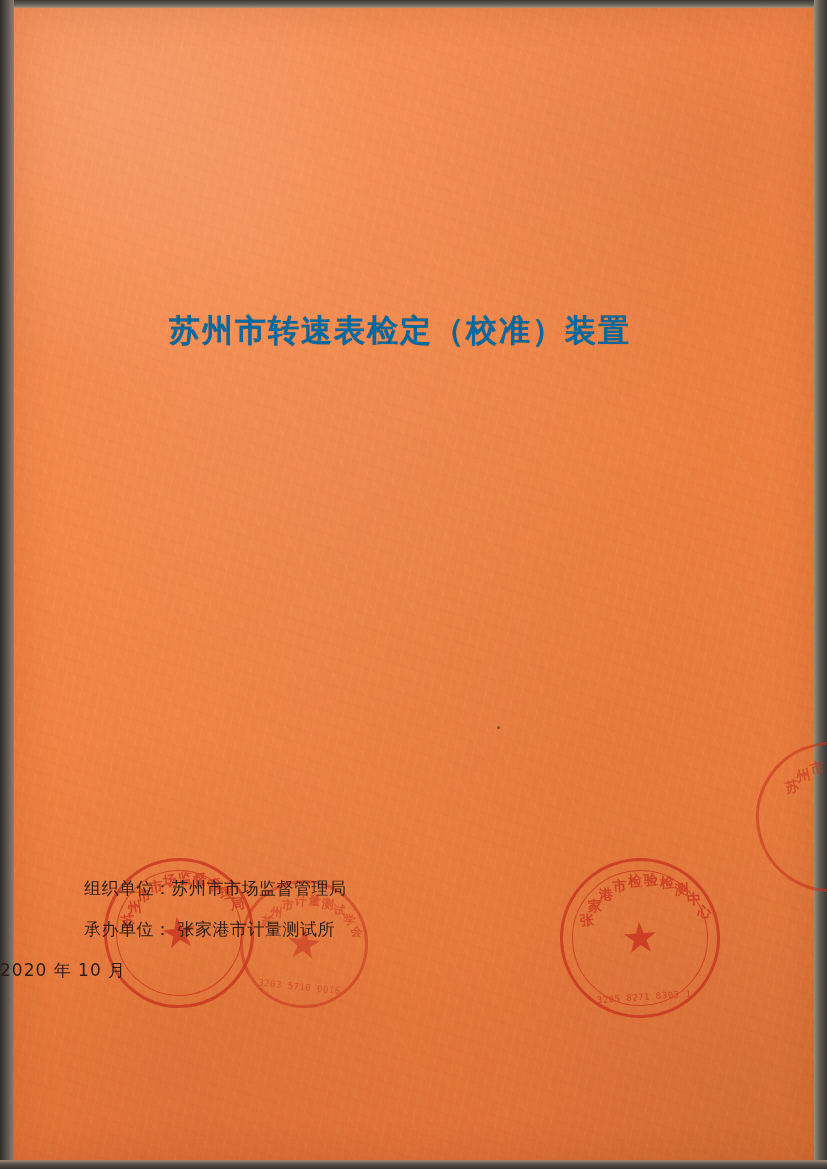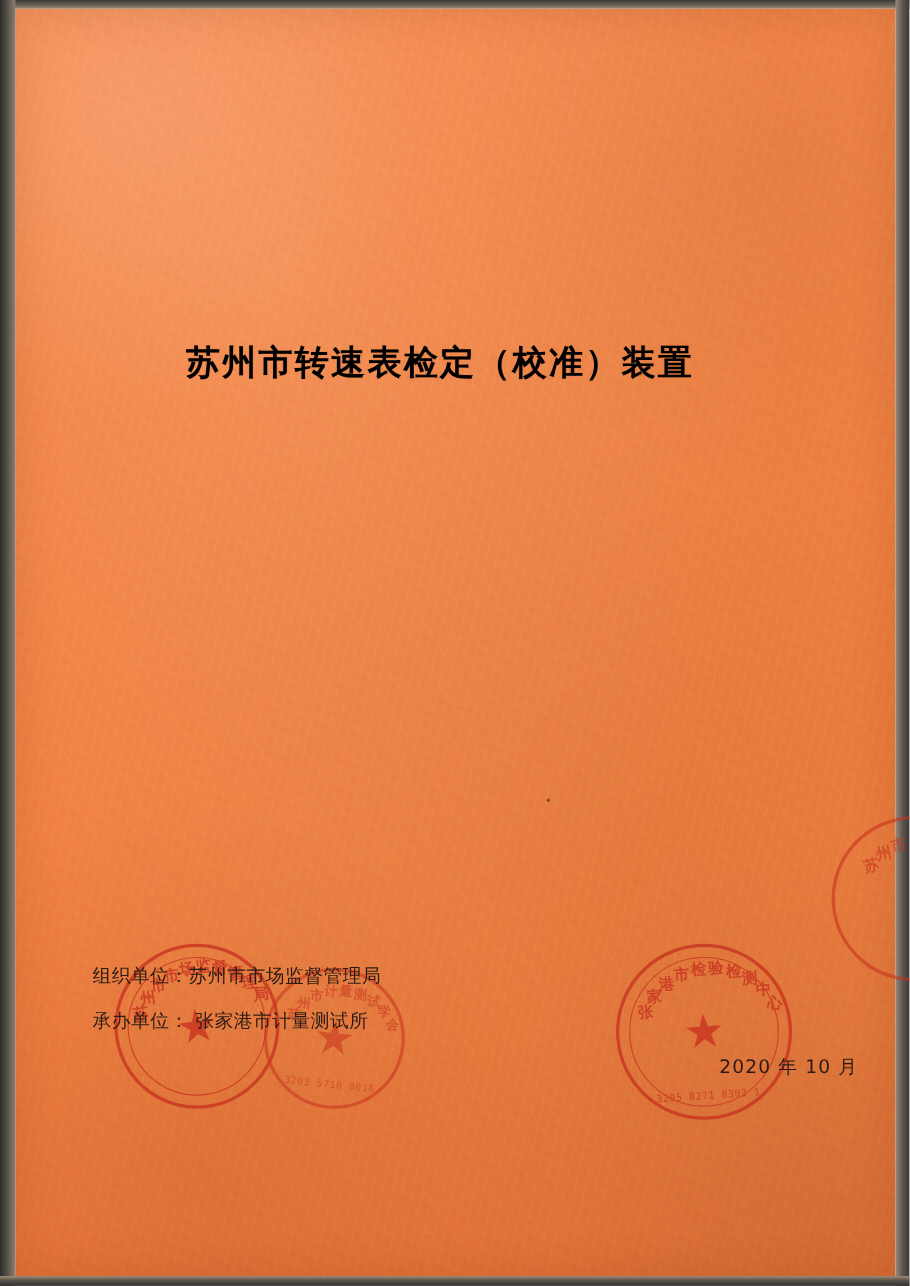--- a/index.html
+++ b/index.html
@@ -85,21 +85,21 @@
     left: 0;
     top: 296px;
     width: 800px;
     text-align: center;
   }
   .title-line {
     font-family: "DejaVu Sans", "Liberation Sans", sans-serif;
     font-weight: bold;
     font-size: 31px;
     letter-spacing: 2px;
-    color: #000000;
+    color: #0369a1;
     line-height: 68px;
     text-shadow: 0 0 1px rgba(40,20,10,0.35);
   }
 
   
   .info-block {
     position: absolute;
     left: 0;
     top: 868px;
     width: 800px;
@@ -108,21 +108,21 @@
     font-family: "DejaVu Sans", "Liberation Sans", sans-serif;
     font-size: 17px;
     color: #2a1a14;
     line-height: 41px;
     padding-left: 84px;
     white-space: nowrap;
     letter-spacing: 0.5px;
   }
   .info-row.center-date {
     padding-left: 0;
-    text-align: right;
+    text-align: left;
     padding-right: 20px;
     font-size: 17px;
     letter-spacing: 1px;
   }
 
   
   .stamp {
     position: absolute;
     border-radius: 50%;
     pointer-events: none;

